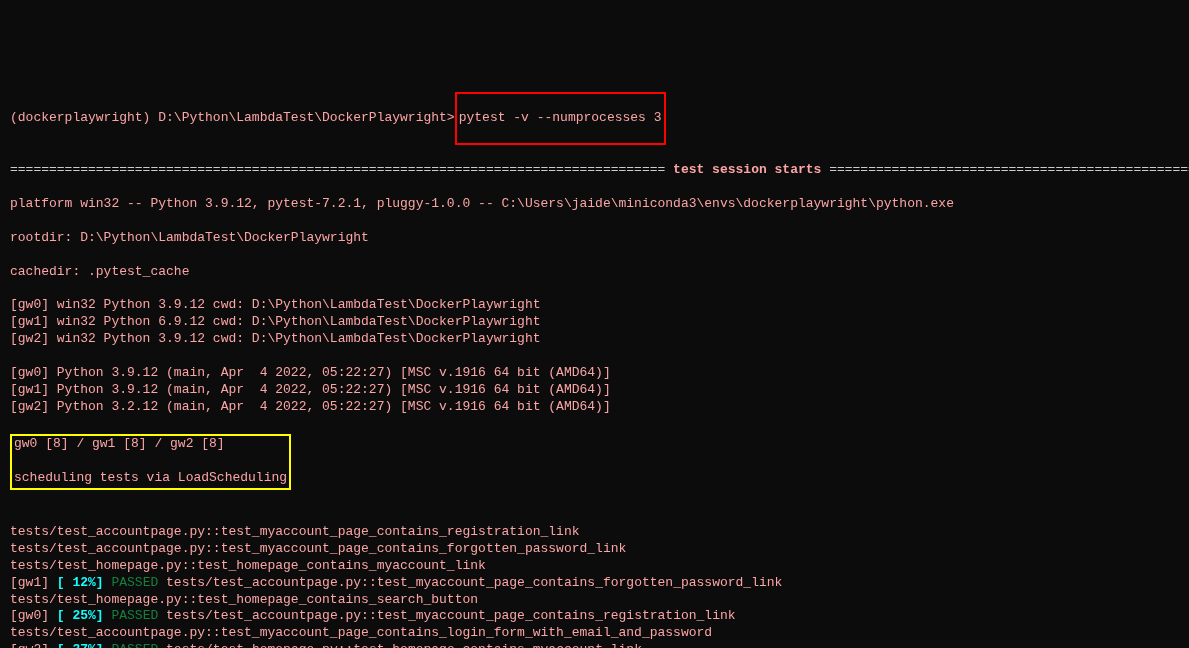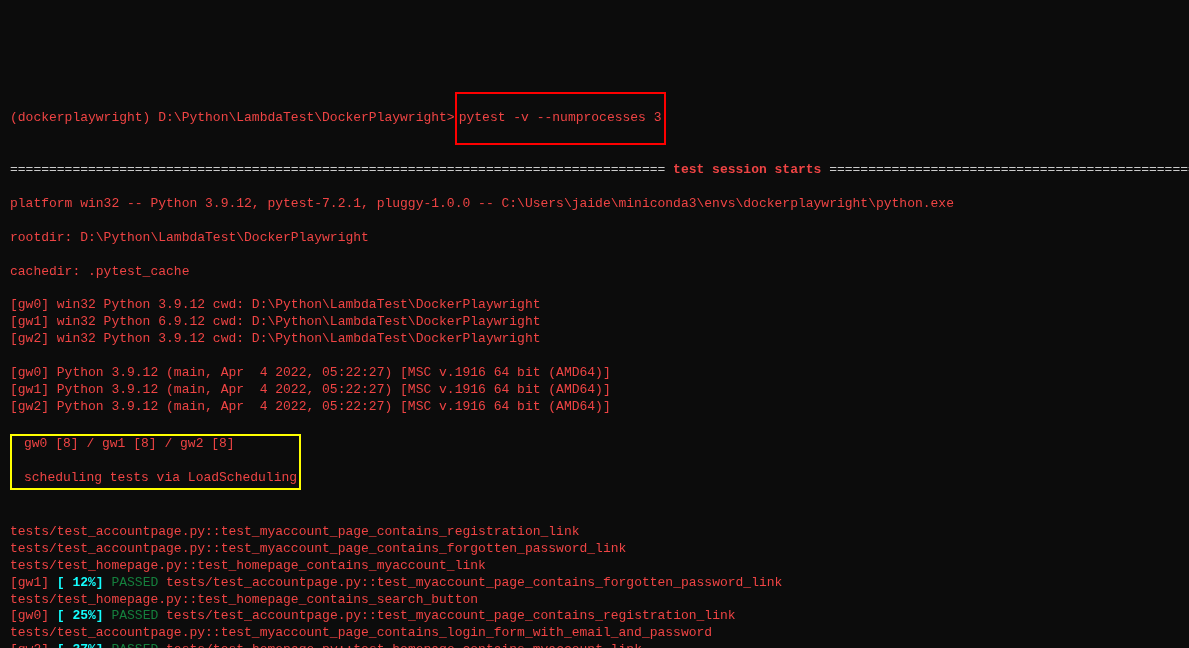--- a/index.html
+++ b/index.html
@@ -11,50 +11,50 @@
     color: #cccccc;
     line-height: 1.3;
     white-space: pre;
     overflow-x: hidden;
   }
   .terminal {
     padding: 8px 10px;
     width: 1189px;
     box-sizing: border-box;
   }
-  .white { color: #ef4444; }
+  .white { color: #fca5a5; }
   .cyan  { color: #14ffff; font-weight: bold; }
   .green-bright { color: #15803d; font-weight: normal; }
   .red-box {
     border: 2px solid #ff0000;
     padding: 16px 2px;
     display: inline-block;
   }
   .yellow-box {
     border: 2px solid #ffff00;
-    padding: 0 2px 1px 12px;
+    padding: 0 2px 1px 2px;
     display: inline-block;
     margin-top: 2px;
   }
   .line { display: block; }
   .rule-grey { color: #cccccc; }
 </style>
 </head>
 <body>
 
 
 
 <div class="terminal">
 <span class="line"><span class="white">(dockerplaywright) D:\Python\LambdaTest\DockerPlaywright&gt;</span><span class="red-box"><span class="white">pytest -v --numprocesses 3</span></span></span>
 <span class="line" id="session-rule"><span class="rule-grey">====================================================================================</span><span class="white" style="font-weight:bold"> test session starts </span><span class="rule-grey">=====================================================</span></span>
 <span class="line white">platform win32 -- Python 3.9.12, pytest-7.2.1, pluggy-1.0.0 -- C:\Users\jaide\miniconda3\envs\dockerplaywright\python.exe</span>
 <span class="line white">rootdir: D:\Python\LambdaTest\DockerPlaywright</span>
 <span class="line white">cachedir: .pytest_cache</span>
 <span id="gw-cwd-block"><span class="line white">[gw0] win32 Python 3.9.12 cwd: D:\Python\LambdaTest\DockerPlaywright</span><span class="line white">[gw1] win32 Python 6.9.12 cwd: D:\Python\LambdaTest\DockerPlaywright</span><span class="line white">[gw2] win32 Python 3.9.12 cwd: D:\Python\LambdaTest\DockerPlaywright</span></span>
-<span id="gw-msc-block"><span class="line white">[gw0] Python 3.9.12 (main, Apr  4 2022, 05:22:27) [MSC v.1916 64 bit (AMD64)]</span><span class="line white">[gw1] Python 3.9.12 (main, Apr  4 2022, 05:22:27) [MSC v.1916 64 bit (AMD64)]</span><span class="line white">[gw2] Python 3.9.12 (main, Apr  4 2022, 05:22:27) [MSC v.1916 64 bit (AMD64)]</span></span>
+<span id="gw-msc-block"><span class="line white">[gw0] Python 3.9.12 (main, Apr  4 2022, 05:22:27) [MSC v.1916 64 bit (AMD64)]</span><span class="line white">[gw1] Python 3.9.12 (main, Apr  4 2022, 05:22:27) [MSC v.1916 64 bit (AMD64)]</span><span class="line white">[gw2] Python 3.2.12 (main, Apr  4 2022, 05:22:27) [MSC v.1916 64 bit (AMD64)]</span></span>
 <span class="yellow-box"><span class="line white">gw0 [8] / gw1 [8] / gw2 [8]</span>
 <span class="white">scheduling tests via LoadScheduling</span></span>
 <span class="line"> </span>
 <span id="results-block"><span class="line white">tests/test_accountpage.py::test_myaccount_page_contains_registration_link</span><span class="line white">tests/test_accountpage.py::test_myaccount_page_contains_forgotten_password_link</span><span class="line white">tests/test_homepage.py::test_homepage_contains_myaccount_link</span><span class="line"><span class="white">[gw1]</span> <span class="cyan">[ 12%]</span> <span class="green-bright">PASSED</span><span class="white"> tests/test_accountpage.py::test_myaccount_page_contains_forgotten_password_link</span></span><span class="line white">tests/test_homepage.py::test_homepage_contains_search_button</span><span class="line"><span class="white">[gw0]</span> <span class="cyan">[ 25%]</span> <span class="green-bright">PASSED</span><span class="white"> tests/test_accountpage.py::test_myaccount_page_contains_registration_link</span></span><span class="line white">tests/test_accountpage.py::test_myaccount_page_contains_login_form_with_email_and_password</span><span class="line"><span class="white">[gw2]</span> <span class="cyan">[ 37%]</span> <span class="green-bright">PASSED</span><span class="white"> tests/test_homepage.py::test_homepage_contains_myaccount_link</span></span></span>
 
 
 </div>
 
 
 

